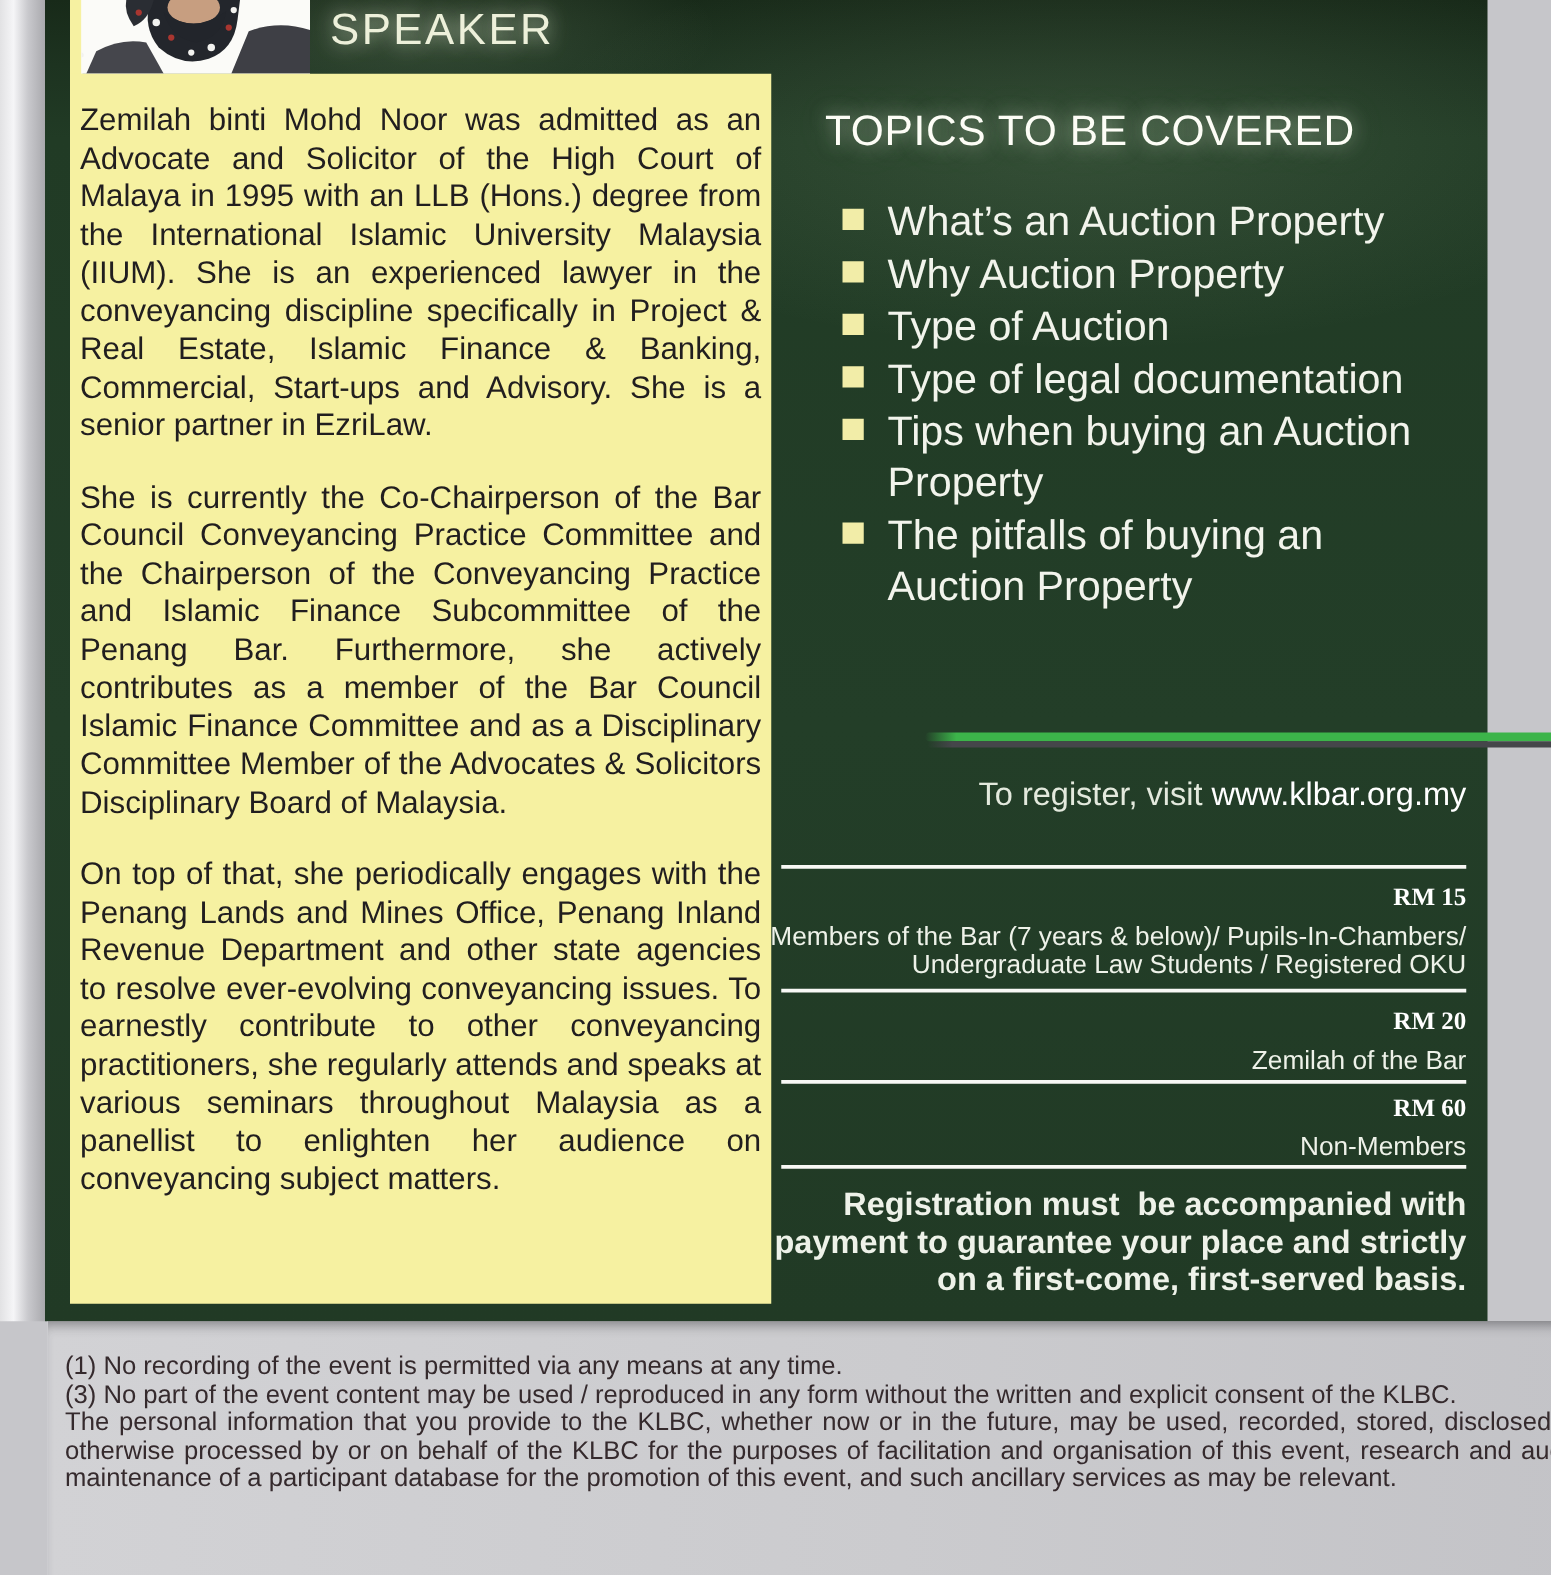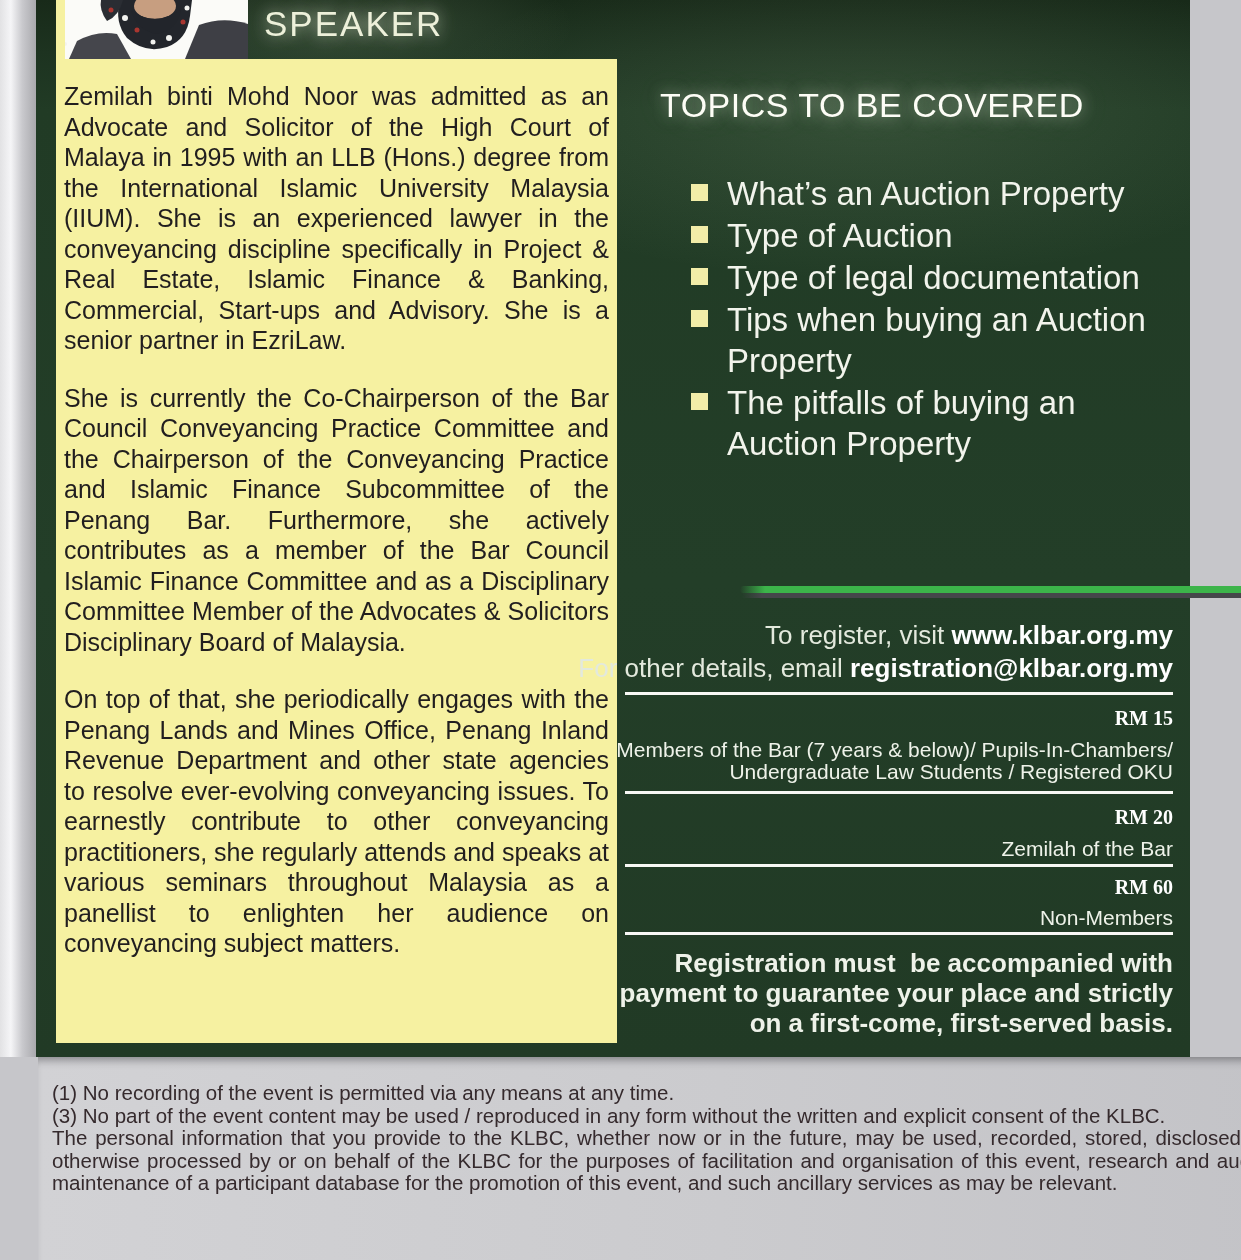--- a/index.html
+++ b/index.html
@@ -31,33 +31,33 @@
   .bio-box{position:absolute;left:20px;top:59px;width:561px;height:984px;
     background:#f6f1a1;box-sizing:border-box;padding:22px 8px 6px 8px;overflow:hidden;}
   .bio-box p{margin:0 0 27px 0;font-size:25px;line-height:30.5px;color:#211e1f;
     text-align:justify;}
   .bio-box p b{font-weight:400;}
   
   .topics-heading{position:absolute;left:624px;top:86px;width:540px;
     font-size:34px;letter-spacing:.5px;color:#fdfdf6;
     text-shadow:0 0 14px rgba(225,240,215,.5),0 0 30px rgba(225,240,215,.28);}
   .topics-list{position:absolute;left:638px;top:156px;width:472px;
-    list-style:none;margin:17px;padding:0;}
+    list-style:none;margin:0;padding:0;}
   .topics-list li{display:flex;align-items:flex-start;margin:0 0 1px 0;}
   .bullet{flex:0 0 17px;width:17px;height:17px;margin:11px 19px 0 0;background:#f2eda8;}
   .topic-text{font-size:33px;line-height:41px;color:#f2f4ec;width:452px;}
   
   .divider-green{position:absolute;left:740px;top:586px;width:501px;height:7px;
     background:linear-gradient(to right,rgba(61,180,74,0),#3cb44a 5%,#3cb44a);border-radius:4px 0 0 4px;}
   .divider-dark{position:absolute;left:742px;top:593px;width:499px;height:5px;
     background:linear-gradient(to right,rgba(69,70,74,0),#45464a 4%,#45464a);}
   
   .rrow{position:absolute;right:17px;text-align:right;white-space:pre-wrap;}
   .visit-line{top:620px;font-size:26px;color:#e3e9dd;}
-  .visit-line b,.email-line b{color:#ffffff;font-weight:700;}
+  .visit-line b,.email-line b{color:#ffffff;font-weight:400;}
   .email-line{top:653px;font-size:26px;color:#e3e9dd;}
   .rule{position:absolute;right:17px;width:548px;height:3px;background:#f8f8f5;}
   .rule1{top:692px}.rule2{top:791px}.rule3{top:864px}.rule4{top:932px}
   .price{font-family:"Liberation Serif",serif;font-weight:700;color:#ffffff;
     font-size:20px;line-height:32px;}
   .price15{top:702px}.price20{top:801px}.price60{top:871px}
   .fee-desc{font-size:21px;line-height:22px;color:#eef2e9;}
   .desc15{top:739px}.desc20{top:838px}.desc60{top:907px}
   .reg-note{top:948px;font-size:26px;line-height:30px;color:#eef2e9;font-weight:bold;}
   
@@ -109,38 +109,41 @@
 
     <div class="topics-heading">TOPICS TO BE COVERED</div>
 
     <ul class="topics-list">
       <li>
           <span class="bullet"></span>
           <span class="topic-text">What’s an Auction Property</span>
         </li>
       <li>
           <span class="bullet"></span>
+          <span class="topic-text">Why Auction Property</span>
+        </li>
+      <li>
+          <span class="bullet"></span>
           <span class="topic-text">Type of Auction</span>
         </li>
       <li>
           <span class="bullet"></span>
           <span class="topic-text">Type of legal documentation</span>
         </li>
       <li>
           <span class="bullet"></span>
           <span class="topic-text">Tips when buying an Auction Property</span>
         </li>
       <li>
           <span class="bullet"></span>
           <span class="topic-text">The pitfalls of buying an Auction Property</span>
         </li>
     </ul>
 
     <div class="rrow visit-line"><span>To register, visit </span><b>www.klbar.org.my</b></div>
-    <div class="rrow email-line"><span>For other details, email </span><b>registration@klbar.org.my</b></div>
 
     <div class="rule rule1"></div>
     <div class="rrow price price15">RM 15</div>
     <div class="rrow fee-desc desc15">Members of the Bar (7 years &amp; below)/ Pupils-In-Chambers/
 Undergraduate Law Students / Registered OKU</div>
 
     <div class="rule rule2"></div>
     <div class="rrow price price20">RM 20</div>
     <div class="rrow fee-desc desc20">Zemilah of the Bar</div>
 

